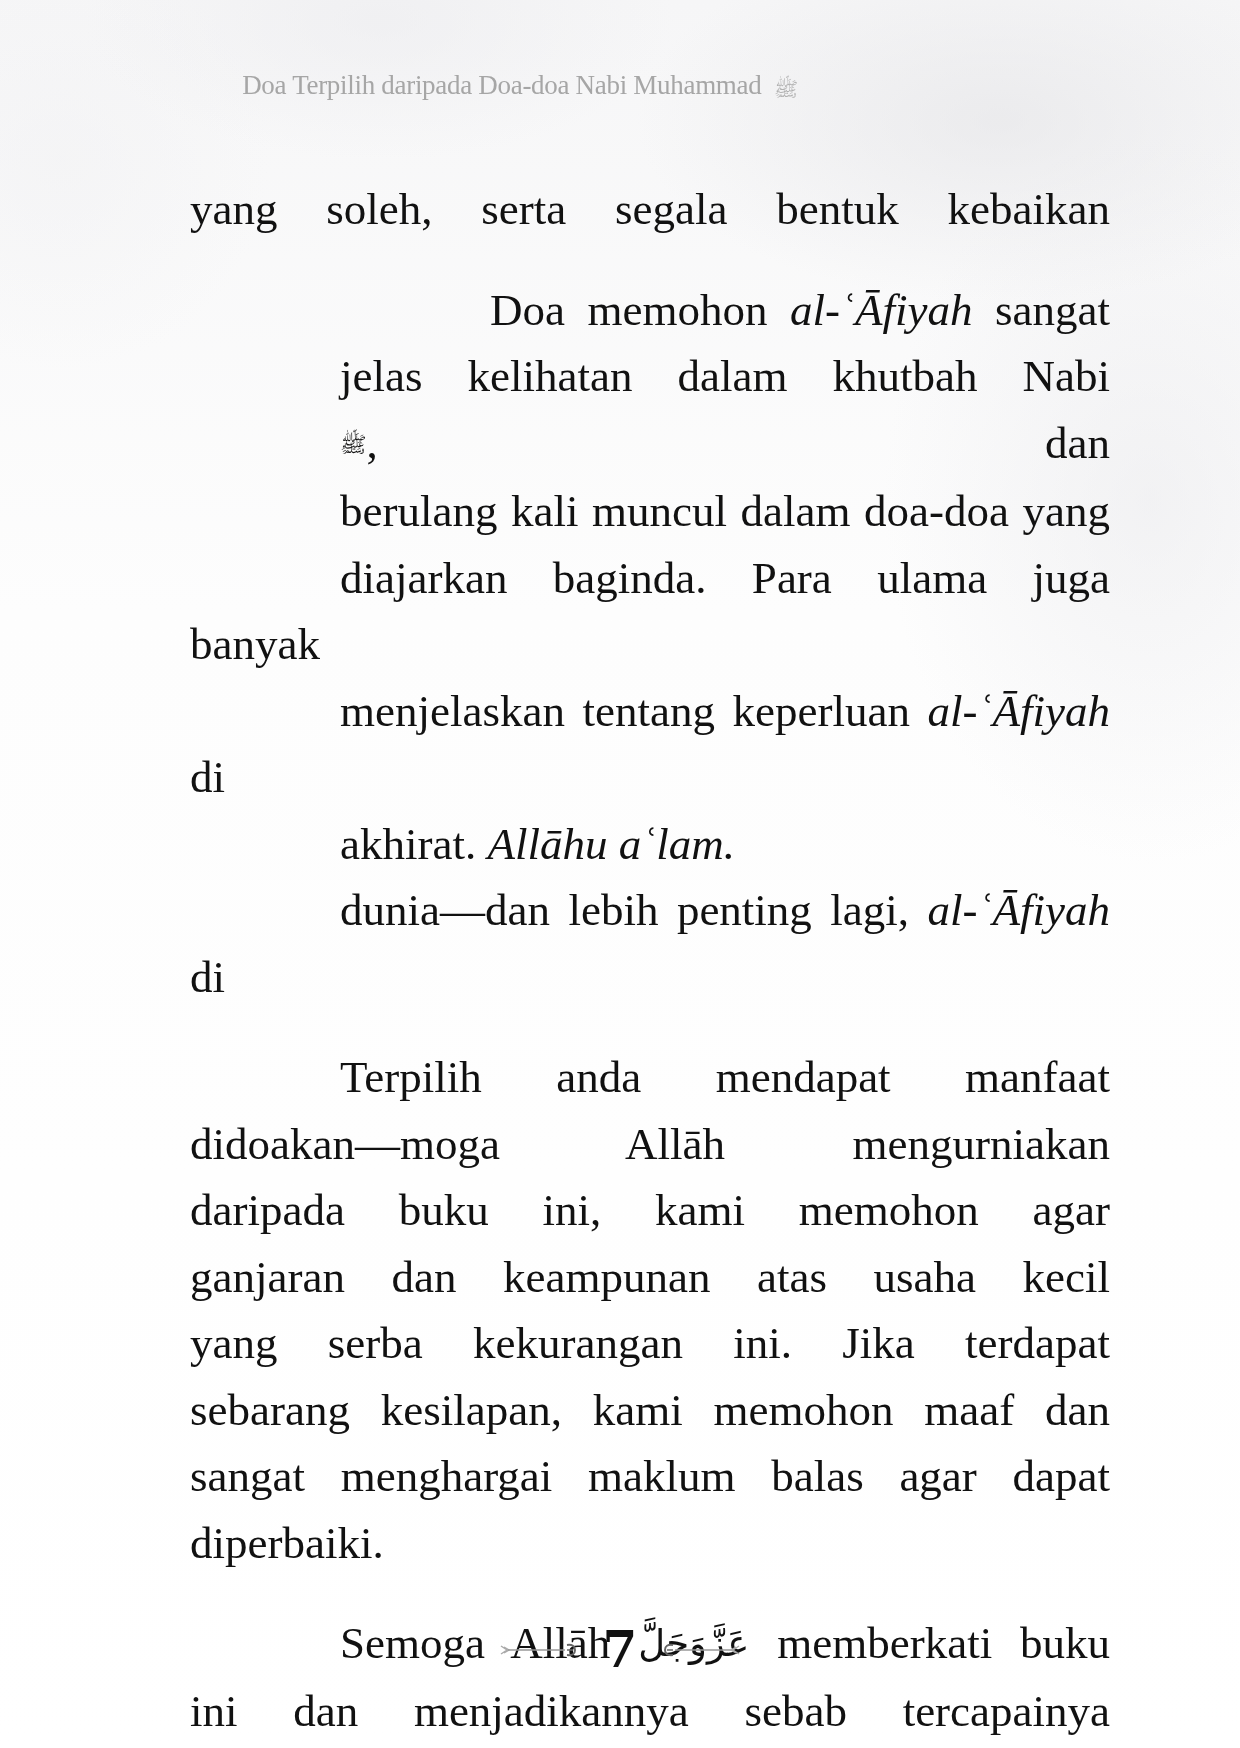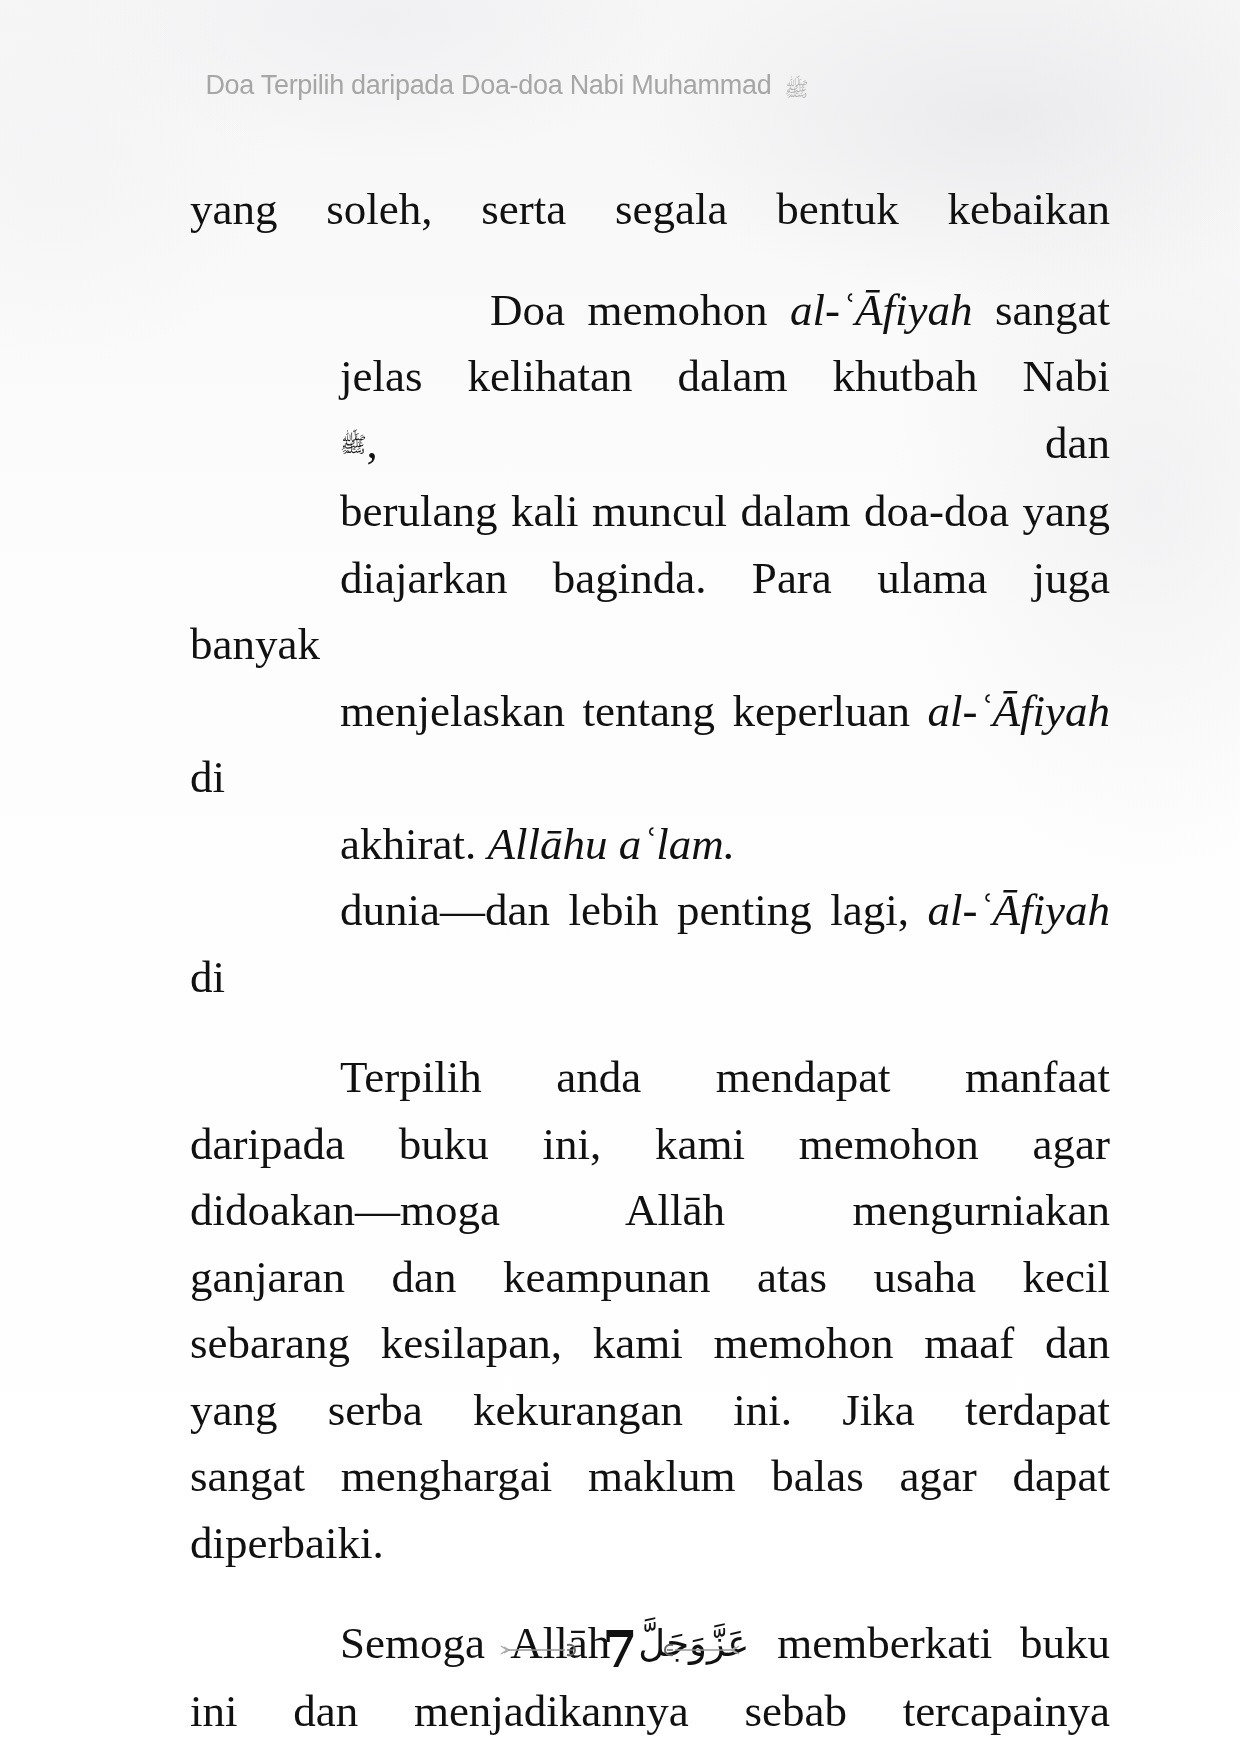--- a/index.html
+++ b/index.html
@@ -22,24 +22,24 @@
         radial-gradient(ellipse 520px 260px at 1000px 120px, rgba(225,225,228,0.55), rgba(255,255,255,0) 70%),
         radial-gradient(ellipse 380px 520px at 1150px 500px, rgba(232,232,235,0.5), rgba(255,255,255,0) 70%),
         radial-gradient(ellipse 420px 200px at 380px 20px, rgba(235,235,238,0.55), rgba(255,255,255,0) 70%),
         radial-gradient(ellipse 300px 300px at 60px 160px, rgba(240,240,242,0.45), rgba(255,255,255,0) 70%),
         linear-gradient(180deg, #f6f6f7 0%, #fdfdfd 35%, #ffffff 100%);
       z-index: 0;
     }
     .running-header {
       position: absolute;
       top: 70px;
-      left: 0;
+      left: 13px;
       width: 1012px;
       text-align: center;
-      font-family: Liberation Sans, sans-serif;
+      font-family: Liberation Serif, serif;
       font-size: 27px;
       color: #a6a6a6;
       letter-spacing: -0.3px;
       z-index: 1;
     }
     .running-header .honorific {
       display: inline-block;
       width: 22px;
       height: 22px;
       margin-left: 6px;
@@ -132,25 +132,25 @@
     <span class="line"><span>jelas kelihatan dalam khutbah Nabi </span><span class="arabic small">ﷺ</span><span>, dan</span></span>
     <span class="line">berulang kali muncul dalam doa-doa yang</span>
     <span class="line">diajarkan baginda. Para ulama juga banyak</span>
     <span class="line"><span>menjelaskan tentang keperluan </span><em>al-ʿĀfiyah</em><span> di</span></span>
     <span class="line last"><span>akhirat. </span><em>Allāhu aʿlam.</em></span>
     <span class="line"><span>dunia—dan lebih penting lagi, </span><em>al-ʿĀfiyah</em><span> di</span></span>
   </p>
 
   <p>
     <span class="line"><span style="display:inline-block;width:150px"></span><span>Terpilih anda mendapat manfaat</span></span>
+    <span class="line">didoakan—moga Allāh mengurniakan</span>
     <span class="line">daripada buku ini, kami memohon agar</span>
-    <span class="line">didoakan—moga Allāh mengurniakan</span>
     <span class="line">ganjaran dan keampunan atas usaha kecil</span>
+    <span class="line">yang serba kekurangan ini. Jika terdapat</span>
     <span class="line">sebarang kesilapan, kami memohon maaf dan</span>
-    <span class="line">yang serba kekurangan ini. Jika terdapat</span>
     <span class="line">sangat menghargai maklum balas agar dapat</span>
     <span class="line last">diperbaiki.</span>
   </p>
 
   <p>
     <span class="line"><span style="display:inline-block;width:150px"></span><span>Semoga Allāh </span><span class="arabic" dir="rtl">عَزَّوَجَلَّ</span><span> memberkati buku</span></span>
     <span class="line">ini dan menjadikannya sebab tercapainya</span>
   </p>
 </div>
 

